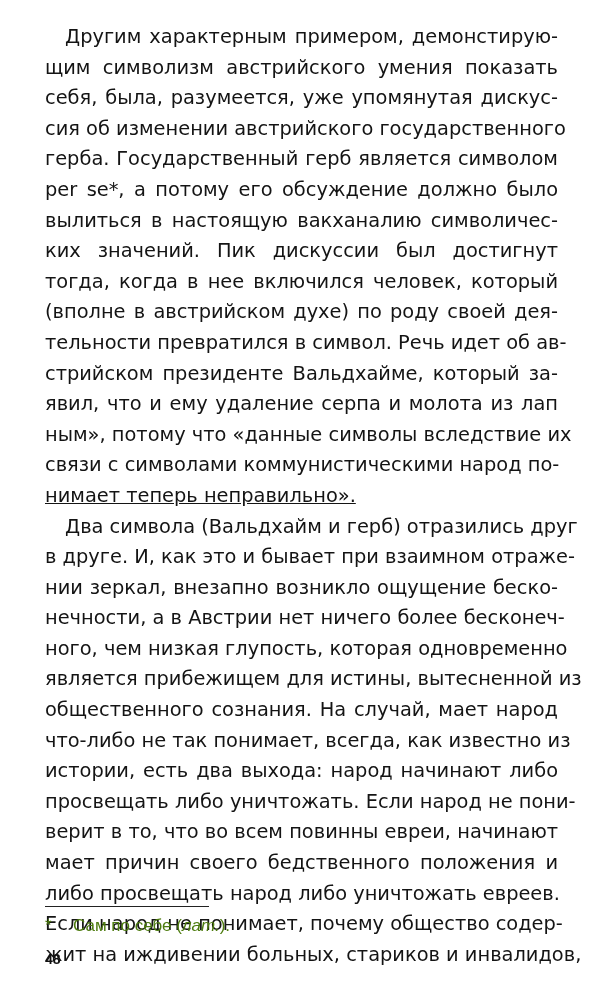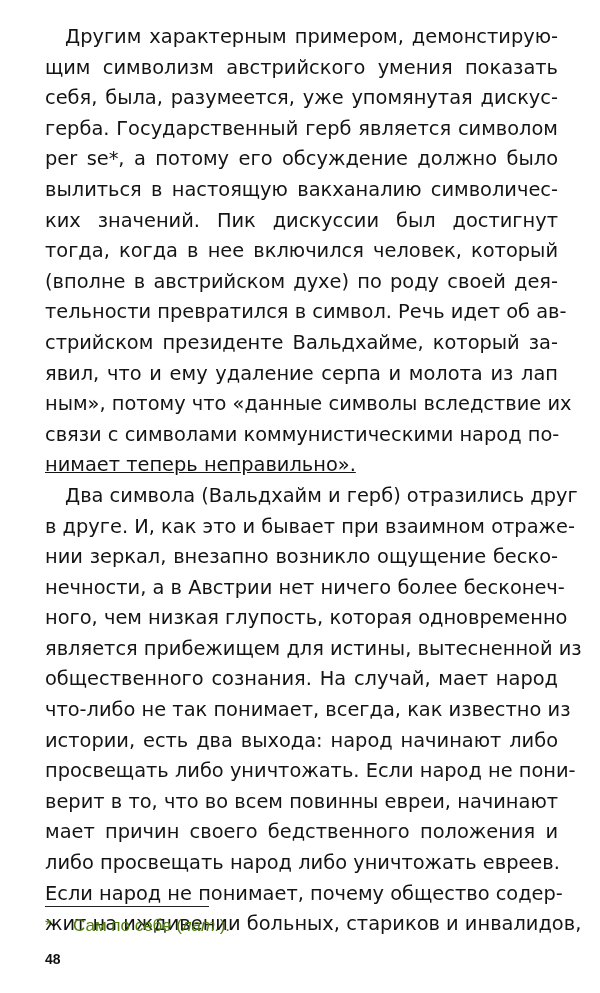--- a/index.html
+++ b/index.html
@@ -14,20 +14,21 @@
   .page-number { position:absolute; left:45px; top:951px; font-family:Liberation Sans, sans-serif; font-weight:bold; font-size:14px; color:#111; }
 </style>
 </head>
 <body>
 
 <div class="text-block">
   <div>
     <span class="line indent">Другим характерным примером, демонстирую-</span>
     <span class="line">щим символизм австрийского умения показать</span>
     <span class="line">себя, была, разумеется, уже упомянутая дискус-</span>
+    <span class="line">сия об изменении австрийского государственного</span>
     <span class="line">герба. Государственный герб является символом</span>
     <span class="line">per se*, а потому его обсуждение должно было</span>
     <span class="line">вылиться в настоящую вакханалию символичес-</span>
     <span class="line">ких значений. Пик дискуссии был достигнут</span>
     <span class="line">тогда, когда в нее включился человек, который</span>
     <span class="line">(вполне в австрийском духе) по роду своей дея-</span>
     <span class="line">тельности превратился в символ. Речь идет об ав-</span>
     <span class="line">стрийском президенте Вальдхайме, который за-</span>
     <span class="line">явил, что и ему удаление серпа и молота из лап</span>
     <span class="line">ным», потому что «данные символы вследствие их</span>

